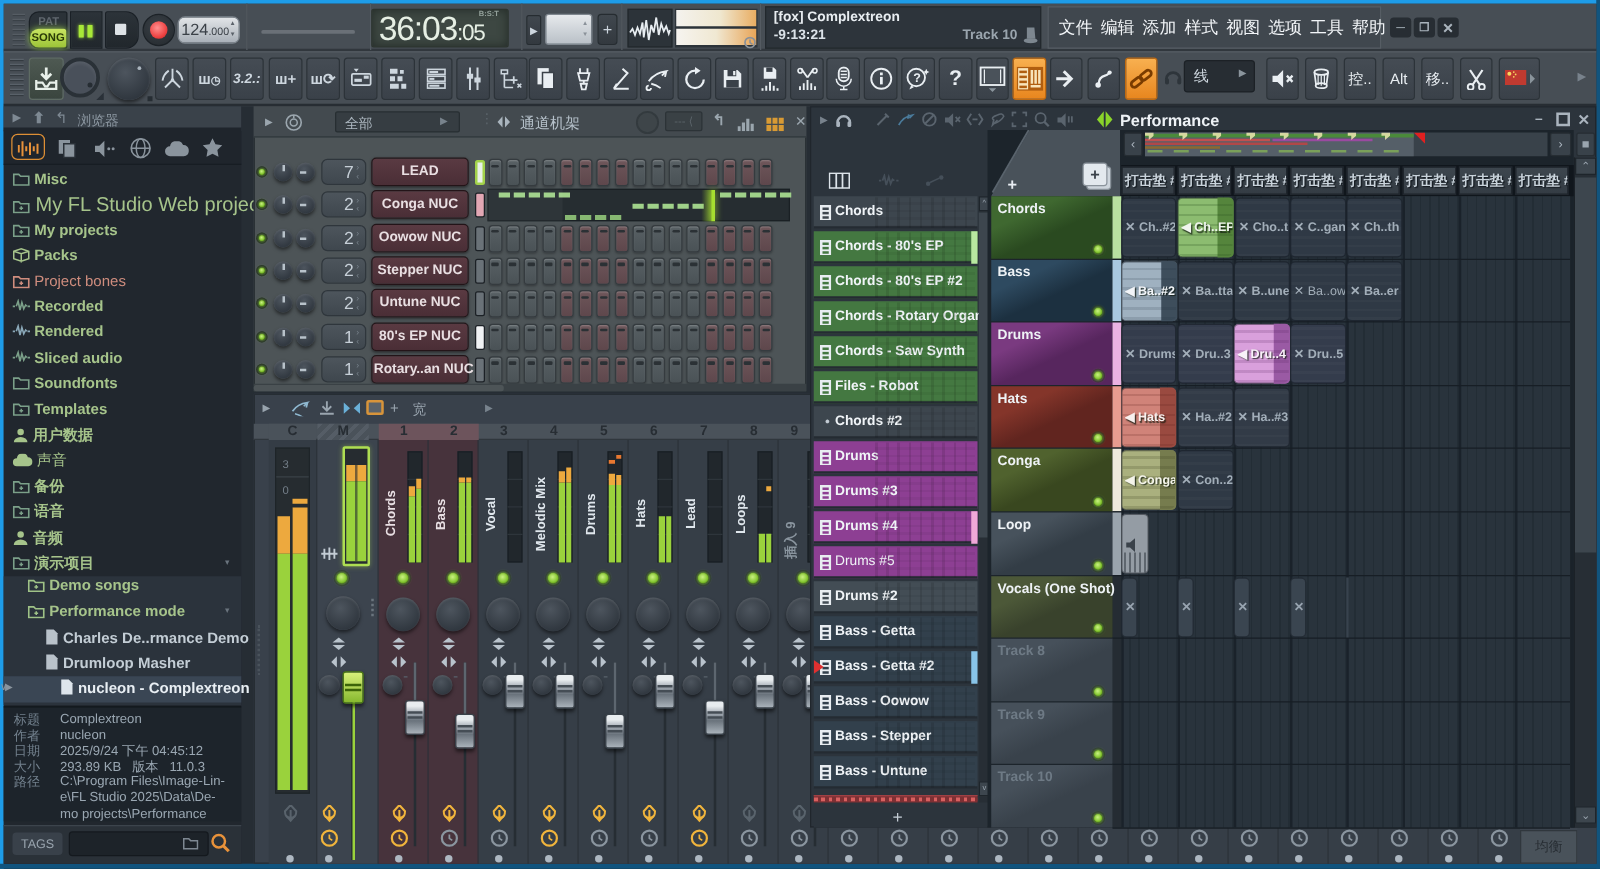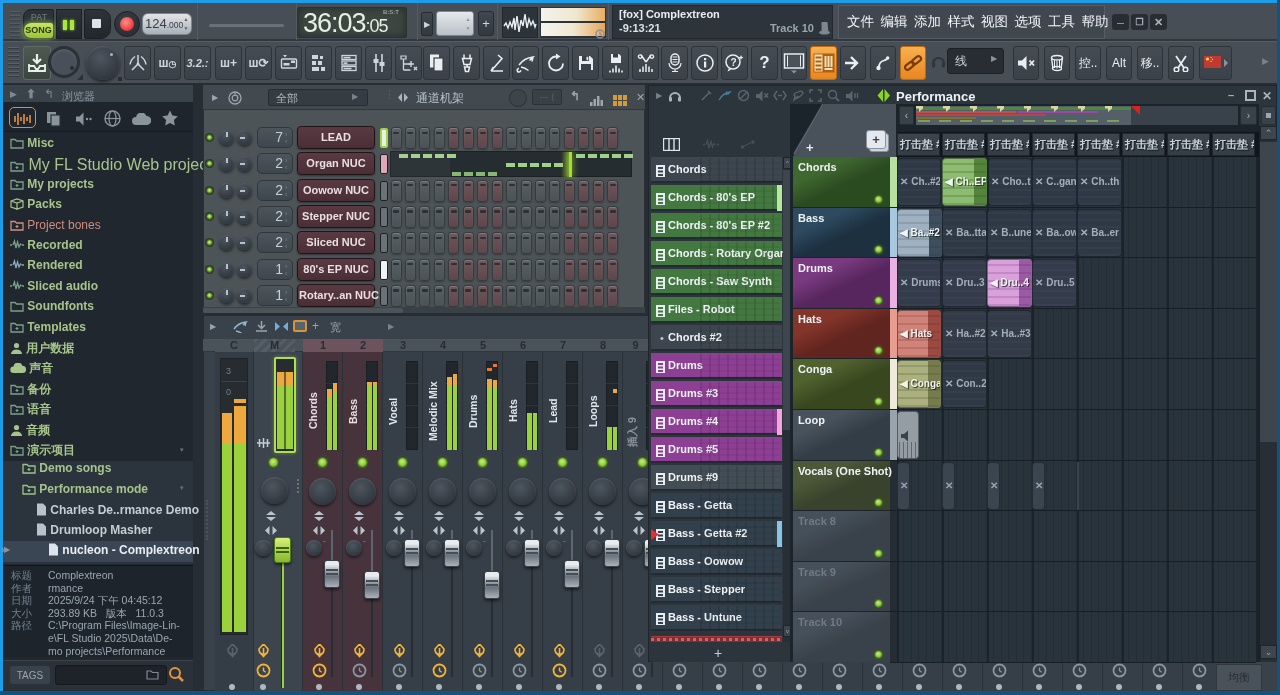--- a/index.html
+++ b/index.html
@@ -420,21 +420,21 @@
       <path d="M1 2.5 h4 l1.5 1.5 h6.5 v7 h-12z" fill="none" stroke="#7ba089" stroke-width="1.3"></path>
     </svg> <span style="vertical-align:1px;">Soundfonts</span></div>
 <div class="a" style="left:10px;top:319.59999999999997px;width:180px;height:18px;color:#a6c48b;font-size:12px;font-weight:bold;white-space:nowrap;"><svg width="14" height="12" viewBox="0 0 14 12" style="vertical-align:-1px;">
       <path d="M1 2.5 h4 l1.5 1.5 h6.5 v7 h-12z" fill="none" stroke="#7ba089" stroke-width="1.3"></path>
       <path d="M7 9v-3 M5.5 7.5h3" stroke="#7ba089" stroke-width="1.2"></path>
     </svg> <span style="vertical-align:1px;">Templates</span></div>
 <div class="a" style="left:10px;top:339.99999999999994px;width:180px;height:18px;color:#a6c48b;font-size:12px;font-weight:bold;white-space:nowrap;"><svg width="13" height="12" viewBox="0 0 13 12" style="vertical-align:-1px;">
       <circle cx="6.5" cy="3.5" r="2.6" fill="#a6c48b"></circle>
       <path d="M1 12 a5.5 4.5 0 0 1 11 0z" fill="#a6c48b"></path>
     </svg> <span style="vertical-align:1px;">用户数据</span></div>
-<div class="a" style="left:10px;top:360.3999999999999px;width:180px;height:18px;color:#a6c48b;font-size:12px;font-weight:bold;white-space:nowrap;"><svg width="16" height="11" viewBox="0 0 16 11" style="vertical-align:-1px;">
+<div class="a" style="left:10px;top:360.3999999999999px;width:180px;height:18px;color:#a6c48b;font-size:12px;font-weight:normal;white-space:nowrap;"><svg width="16" height="11" viewBox="0 0 16 11" style="vertical-align:-1px;">
       <path d="M3.5 10 a3.2 3.2 0 0 1 0-6.4 a4.5 4.5 0 0 1 8.8-.8 a3 3 0 0 1 .4 7.2z" fill="#a6c48b"></path>
     </svg> <span style="vertical-align:1px;">声音</span></div>
 <div class="a" style="left:10px;top:380.7999999999999px;width:180px;height:18px;color:#a6c48b;font-size:12px;font-weight:bold;white-space:nowrap;"><svg width="14" height="12" viewBox="0 0 14 12" style="vertical-align:-1px;">
       <path d="M1 2.5 h4 l1.5 1.5 h6.5 v7 h-12z" fill="none" stroke="#7ba089" stroke-width="1.3"></path>
       <path d="M7 9v-3 M5.5 7.5h3" stroke="#7ba089" stroke-width="1.2"></path>
     </svg> <span style="vertical-align:1px;">备份</span></div>
 <div class="a" style="left:10px;top:401.1999999999999px;width:180px;height:18px;color:#a6c48b;font-size:12px;font-weight:bold;white-space:nowrap;"><svg width="14" height="12" viewBox="0 0 14 12" style="vertical-align:-1px;">
       <path d="M1 2.5 h4 l1.5 1.5 h6.5 v7 h-12z" fill="none" stroke="#7ba089" stroke-width="1.3"></path>
       <path d="M7 9v-3 M5.5 7.5h3" stroke="#7ba089" stroke-width="1.2"></path>
     </svg> <span style="vertical-align:1px;">语音</span></div>
@@ -466,21 +466,21 @@
 <div class="a" style="left:48px;top:543px;width:185px;height:18px;color:#e8eef3;font-size:12px;font-weight:bold;white-space:nowrap;"><svg width="11" height="13" viewBox="0 0 11 13" style="vertical-align:-1px;">
       <path d="M1 0.5 h6 l3 3 v9 h-9z" fill="#dde5ec"></path>
     </svg> <span style="vertical-align:1px;">nucleon - Complextreon</span></div>
 <div class="a" style="left:180px;top:484px;width:8px;height:8px;color:#6a747e;font-size:7px;">▾</div>
 <div class="a" style="left:4px;top:545px;width:8px;height:10px;color:#8a949d;font-size:8px;">▶</div>
 <div class="a" style="left:0px;top:545px;width:8px;height:10px;color:#8a949d;font-size:8px;">∨</div>
 <div class="a" style="left:3px;top:565px;width:190px;height:92px;background:#1d242b;border-top:1px solid #11161b;padding:4px 0 0 8px;"></div>
 <div class="a" style="left:11px;top:569px;width:40px;height:12px;color:#72808d;font-size:10.5px;">标题</div>
 <div class="a" style="left:48px;top:569px;width:142px;height:12px;color:#9aa7b2;font-size:10.5px;white-space:nowrap;">Complextreon</div>
 <div class="a" style="left:11px;top:581.6px;width:40px;height:12px;color:#72808d;font-size:10.5px;">作者</div>
-<div class="a" style="left:48px;top:581.6px;width:142px;height:12px;color:#9aa7b2;font-size:10.5px;white-space:nowrap;">rmance</div>
+<div class="a" style="left:48px;top:581.6px;width:142px;height:12px;color:#9aa7b2;font-size:10.5px;white-space:nowrap;">nucleon</div>
 <div class="a" style="left:11px;top:594.2px;width:40px;height:12px;color:#72808d;font-size:10.5px;">日期</div>
 <div class="a" style="left:48px;top:594.2px;width:142px;height:12px;color:#9aa7b2;font-size:10.5px;white-space:nowrap;">2025/9/24 下午 04:45:12</div>
 <div class="a" style="left:11px;top:606.8000000000001px;width:40px;height:12px;color:#72808d;font-size:10.5px;">大小</div>
 <div class="a" style="left:48px;top:606.8000000000001px;width:142px;height:12px;color:#9aa7b2;font-size:10.5px;white-space:nowrap;">293.89 KB&nbsp;&nbsp;&nbsp;版本&nbsp;&nbsp;&nbsp;11.0.3</div>
 <div class="a" style="left:11px;top:619.4000000000001px;width:40px;height:12px;color:#72808d;font-size:10.5px;">路径</div>
 <div class="a" style="left:48px;top:619.4000000000001px;width:142px;height:12px;color:#9aa7b2;font-size:10.5px;white-space:nowrap;">C:\Program Files\Image-Lin-</div>
 <div class="a" style="left:11px;top:632.0000000000001px;width:40px;height:12px;color:#72808d;font-size:10.5px;"></div>
 <div class="a" style="left:48px;top:632.0000000000001px;width:142px;height:12px;color:#9aa7b2;font-size:10.5px;white-space:nowrap;">e\FL Studio 2025\Data\De-</div>
 <div class="a" style="left:11px;top:644.6000000000001px;width:40px;height:12px;color:#72808d;font-size:10.5px;"></div>
 <div class="a" style="left:48px;top:644.6000000000001px;width:142px;height:12px;color:#9aa7b2;font-size:10.5px;white-space:nowrap;">mo projects\Performance</div>
@@ -586,21 +586,21 @@
 <div class="knob a" style="left:219px;top:156.3px;width:15px;height:15px;">
     <div class="a" style="left:6.5px;top:2px;width:2px;height:5px;background:#b8c2ca;"></div>
   </div>
 <div class="knob a" style="left:237px;top:156.3px;width:15px;height:15px;">
     <div class="a" style="left:3px;top:7px;width:5px;height:2px;background:#b8c2ca;"></div>
   </div>
 <div class="a" style="left:257px;top:153.3px;width:36px;height:21px;background:linear-gradient(#4d555c,#3f474e);border:1px solid #2f363c;border-radius:5px;"></div>
 <div class="a" style="left:259px;top:155.3px;width:24px;height:16px;color:#c6cfd7;font-size:14px;text-align:right;">2</div>
 <div class="a" style="left:285px;top:157.3px;width:6px;height:14px;color:#78828b;font-size:7px;line-height:7px;">›<br>‹</div>
 <div class="a" style="left:297px;top:152.3px;width:78px;height:23px;background:linear-gradient(#5a3a42,#4a2e36);border:1px solid #231418;border-radius:4px;box-shadow:0 1px 2px rgba(0,0,0,.4);"></div>
-<div class="a" style="left:299px;top:157.3px;width:74px;height:13px;color:#e9dfe2;font-size:11px;font-weight:bold;text-align:center;white-space:nowrap;">Organ NUC</div>
+<div class="a" style="left:299px;top:157.3px;width:74px;height:13px;color:#e9dfe2;font-size:11px;font-weight:bold;text-align:center;white-space:nowrap;">Conga NUC</div>
 <div class="a" style="left:380px;top:154.3px;width:8px;height:20px;background:#e2a7b4;border:1px solid #1c2126;border-radius:2px;"></div>
 <div class="a" style="left:390px;top:151.3px;width:242px;height:26px;background:#262d31;border:1px solid #1a2024;"></div>
 <div class="a" style="left:399px;top:154.3px;width:9px;height:4px;background:#9fd189;"></div>
 <div class="a" style="left:411px;top:154.3px;width:9px;height:4px;background:#9fd189;"></div>
 <div class="a" style="left:423px;top:154.3px;width:9px;height:4px;background:#9fd189;"></div>
 <div class="a" style="left:435px;top:154.3px;width:9px;height:4px;background:#9fd189;"></div>
 <div class="a" style="left:447px;top:154.3px;width:9px;height:4px;background:#9fd189;"></div>
 <div class="a" style="left:390px;top:151.3px;width:60px;height:26px;background:rgba(255,255,255,0.04);"></div>
 <div class="a" style="left:452px;top:172.3px;width:9px;height:4px;background:#87b872;"></div>
 <div class="a" style="left:464px;top:172.3px;width:9px;height:4px;background:#87b872;"></div>
@@ -715,21 +715,21 @@
 <div class="knob a" style="left:219px;top:235.20000000000005px;width:15px;height:15px;">
     <div class="a" style="left:6.5px;top:2px;width:2px;height:5px;background:#b8c2ca;"></div>
   </div>
 <div class="knob a" style="left:237px;top:235.20000000000005px;width:15px;height:15px;">
     <div class="a" style="left:3px;top:7px;width:5px;height:2px;background:#b8c2ca;"></div>
   </div>
 <div class="a" style="left:257px;top:232.20000000000005px;width:36px;height:21px;background:linear-gradient(#4d555c,#3f474e);border:1px solid #2f363c;border-radius:5px;"></div>
 <div class="a" style="left:259px;top:234.20000000000005px;width:24px;height:16px;color:#c6cfd7;font-size:14px;text-align:right;">2</div>
 <div class="a" style="left:285px;top:236.20000000000005px;width:6px;height:14px;color:#78828b;font-size:7px;line-height:7px;">›<br>‹</div>
 <div class="a" style="left:297px;top:231.20000000000005px;width:78px;height:23px;background:linear-gradient(#5a3a42,#4a2e36);border:1px solid #231418;border-radius:4px;box-shadow:0 1px 2px rgba(0,0,0,.4);"></div>
-<div class="a" style="left:299px;top:236.20000000000005px;width:74px;height:13px;color:#e9dfe2;font-size:11px;font-weight:bold;text-align:center;white-space:nowrap;">Sliced NUC</div>
+<div class="a" style="left:299px;top:236.20000000000005px;width:74px;height:13px;color:#e9dfe2;font-size:11px;font-weight:bold;text-align:center;white-space:nowrap;">Untune NUC</div>
 <div class="a" style="left:380px;top:233.20000000000005px;width:8px;height:20px;background:#6a7278;border:1px solid #1c2126;border-radius:2px;"></div>
 <div class="a" style="left:390.5px;top:232.20000000000005px;width:11px;height:22px;background:linear-gradient(#586064,#4a5256);border-radius:3px;border:1px solid #353b3f;box-shadow:inset 0 1px 1px rgba(255,255,255,.2),0 1px 2px rgba(0,0,0,.3);"></div>
 <div class="a" style="left:393.0px;top:236.70000000000005px;width:6px;height:2.4px;background:#2b3135;border-radius:1px;"></div>
 <div class="a" style="left:404.95px;top:232.20000000000005px;width:11px;height:22px;background:linear-gradient(#586064,#4a5256);border-radius:3px;border:1px solid #353b3f;box-shadow:inset 0 1px 1px rgba(255,255,255,.2),0 1px 2px rgba(0,0,0,.3);"></div>
 <div class="a" style="left:407.45px;top:236.70000000000005px;width:6px;height:2.4px;background:#2b3135;border-radius:1px;"></div>
 <div class="a" style="left:419.4px;top:232.20000000000005px;width:11px;height:22px;background:linear-gradient(#586064,#4a5256);border-radius:3px;border:1px solid #353b3f;box-shadow:inset 0 1px 1px rgba(255,255,255,.2),0 1px 2px rgba(0,0,0,.3);"></div>
 <div class="a" style="left:421.9px;top:236.70000000000005px;width:6px;height:2.4px;background:#2b3135;border-radius:1px;"></div>
 <div class="a" style="left:433.85px;top:232.20000000000005px;width:11px;height:22px;background:linear-gradient(#586064,#4a5256);border-radius:3px;border:1px solid #353b3f;box-shadow:inset 0 1px 1px rgba(255,255,255,.2),0 1px 2px rgba(0,0,0,.3);"></div>
 <div class="a" style="left:436.35px;top:236.70000000000005px;width:6px;height:2.4px;background:#2b3135;border-radius:1px;"></div>
 <div class="a" style="left:448.3px;top:232.20000000000005px;width:11px;height:22px;background:linear-gradient(#6e565a,#5e474c);border-radius:3px;border:1px solid #353b3f;box-shadow:inset 0 1px 1px rgba(255,255,255,.2),0 1px 2px rgba(0,0,0,.3);"></div>
@@ -1481,30 +1481,30 @@
 <div class="a" style="left:668px;top:415px;width:114px;height:14px;color:#f0f4f7;font-size:11px;font-weight:bold;white-space:nowrap;">Drums #4</div>
 <div class="a" style="left:700px;top:410px;width:80px;height:24px;background:repeating-linear-gradient(90deg,rgba(0,0,0,.14) 0 2px,rgba(0,0,0,0) 2px 9px),repeating-linear-gradient(0deg,rgba(0,0,0,.07) 0 2px,rgba(0,0,0,0) 2px 6px);opacity:.7;"></div>
 <div class="a" style="left:777px;top:409px;width:5px;height:26px;background:#f0a8d8;"></div>
 <div class="a" style="left:651px;top:437px;width:131px;height:26px;background:#8d3f93;border-bottom:2px solid #242b32;"></div>
 <div class="a" style="left:656px;top:443px;width:10px;height:13px;"><svg width="9" height="12">
       <rect x="0" y="0" width="9" height="12" fill="#e8edf1"></rect>
       <rect x="2" y="2" width="5" height="2" fill="#8d3f93"></rect>
       <rect x="2" y="5.5" width="5" height="2" fill="#8d3f93"></rect>
       <rect x="2" y="9" width="5" height="2" fill="#8d3f93"></rect>
     </svg></div>
-<div class="a" style="left:668px;top:443px;width:114px;height:14px;color:#f0f4f7;font-size:11px;font-weight:bold;white-space:nowrap;">Drums #5</div>
+<div class="a" style="left:668px;top:443px;width:114px;height:14px;color:#f0f4f7;font-size:11px;font-weight:normal;white-space:nowrap;">Drums #5</div>
 <div class="a" style="left:700px;top:438px;width:80px;height:24px;background:repeating-linear-gradient(90deg,rgba(0,0,0,.14) 0 2px,rgba(0,0,0,0) 2px 9px),repeating-linear-gradient(0deg,rgba(0,0,0,.07) 0 2px,rgba(0,0,0,0) 2px 6px);opacity:.7;"></div>
 <div class="a" style="left:651px;top:465px;width:131px;height:26px;background:#434d55;border-bottom:2px solid #242b32;"></div>
 <div class="a" style="left:656px;top:471px;width:10px;height:13px;"><svg width="9" height="12">
       <rect x="0" y="0" width="9" height="12" fill="#e8edf1"></rect>
       <rect x="2" y="2" width="5" height="2" fill="#434d55"></rect>
       <rect x="2" y="5.5" width="5" height="2" fill="#434d55"></rect>
       <rect x="2" y="9" width="5" height="2" fill="#434d55"></rect>
     </svg></div>
-<div class="a" style="left:668px;top:471px;width:114px;height:14px;color:#f0f4f7;font-size:11px;font-weight:bold;white-space:nowrap;">Drums #9</div>
+<div class="a" style="left:668px;top:471px;width:114px;height:14px;color:#f0f4f7;font-size:11px;font-weight:bold;white-space:nowrap;">Drums #2</div>
 <div class="a" style="left:700px;top:466px;width:80px;height:24px;background:repeating-linear-gradient(90deg,rgba(0,0,0,.14) 0 2px,rgba(0,0,0,0) 2px 9px),repeating-linear-gradient(0deg,rgba(0,0,0,.07) 0 2px,rgba(0,0,0,0) 2px 6px);opacity:.7;"></div>
 <div class="a" style="left:651px;top:493px;width:131px;height:26px;background:#32404c;border-bottom:2px solid #242b32;"></div>
 <div class="a" style="left:656px;top:499px;width:10px;height:13px;"><svg width="9" height="12">
       <rect x="0" y="0" width="9" height="12" fill="#e8edf1"></rect>
       <rect x="2" y="2" width="5" height="2" fill="#32404c"></rect>
       <rect x="2" y="5.5" width="5" height="2" fill="#32404c"></rect>
       <rect x="2" y="9" width="5" height="2" fill="#32404c"></rect>
     </svg></div>
 <div class="a" style="left:668px;top:499px;width:114px;height:14px;color:#f0f4f7;font-size:11px;font-weight:bold;white-space:nowrap;">Bass - Getta</div>
 <div class="a" style="left:700px;top:494px;width:80px;height:24px;background:repeating-linear-gradient(90deg,rgba(0,0,0,.14) 0 2px,rgba(0,0,0,0) 2px 9px),repeating-linear-gradient(0deg,rgba(0,0,0,.07) 0 2px,rgba(0,0,0,0) 2px 6px);opacity:.7;"></div>
@@ -1700,21 +1700,21 @@
 <div class="a" style="left:898px;top:210px;width:43px;height:46px;background:repeating-linear-gradient(0deg,rgba(30,45,60,.15) 0 2px,rgba(0,0,0,0) 2px 8px);border-radius:4px;"></div>
 <div class="a" style="left:900px;top:227.0px;width:41px;height:12px;color:#f2f5f8;font-size:10px;font-weight:bold;white-space:nowrap;overflow:hidden;text-shadow:1px 1px 1px rgba(10,20,10,.8);">◀ Ba..#2</div>
 <div class="a" style="left:942px;top:209px;width:45px;height:48px;background:#2f3945;border-radius:4px;border:1px solid rgba(10,16,22,.45);"></div>
 <div class="a" style="left:943px;top:210px;width:43px;height:46px;background:repeating-linear-gradient(0deg,rgba(255,255,255,.025) 0 2px,rgba(0,0,0,0) 2px 7px);border-radius:4px;"></div>
 <div class="a" style="left:945px;top:227.0px;width:41px;height:12px;color:#a2aeb9;font-size:10px;font-weight:bold;white-space:nowrap;overflow:hidden;">✕ Ba..tta</div>
 <div class="a" style="left:987px;top:209px;width:45px;height:48px;background:#2f3945;border-radius:4px;border:1px solid rgba(10,16,22,.45);"></div>
 <div class="a" style="left:988px;top:210px;width:43px;height:46px;background:repeating-linear-gradient(0deg,rgba(255,255,255,.025) 0 2px,rgba(0,0,0,0) 2px 7px);border-radius:4px;"></div>
 <div class="a" style="left:990px;top:227.0px;width:41px;height:12px;color:#a2aeb9;font-size:10px;font-weight:bold;white-space:nowrap;overflow:hidden;">✕ B..une</div>
 <div class="a" style="left:1032px;top:209px;width:45px;height:48px;background:#2f3945;border-radius:4px;border:1px solid rgba(10,16,22,.45);"></div>
 <div class="a" style="left:1033px;top:210px;width:43px;height:46px;background:repeating-linear-gradient(0deg,rgba(255,255,255,.025) 0 2px,rgba(0,0,0,0) 2px 7px);border-radius:4px;"></div>
-<div class="a" style="left:1035px;top:227.0px;width:41px;height:12px;color:#a2aeb9;font-size:10px;font-weight:bold;white-space:nowrap;overflow:hidden;">✕ Ba..ow</div>
+<div class="a" style="left:1035px;top:227.0px;width:41px;height:12px;color:#a2aeb9;font-size:10px;font-weight:normal;white-space:nowrap;overflow:hidden;">✕ Ba..ow</div>
 <div class="a" style="left:1077px;top:209px;width:45px;height:48px;background:#2f3945;border-radius:4px;border:1px solid rgba(10,16,22,.45);"></div>
 <div class="a" style="left:1078px;top:210px;width:43px;height:46px;background:repeating-linear-gradient(0deg,rgba(255,255,255,.025) 0 2px,rgba(0,0,0,0) 2px 7px);border-radius:4px;"></div>
 <div class="a" style="left:1080px;top:227.0px;width:41px;height:12px;color:#a2aeb9;font-size:10px;font-weight:bold;white-space:nowrap;overflow:hidden;">✕ Ba..er</div>
 <div class="a" style="left:897px;top:259px;width:44px;height:48px;background:#343c4c;border-radius:4px;border:1px solid rgba(10,16,22,.45);"></div>
 <div class="a" style="left:898px;top:260px;width:42px;height:46px;background:repeating-linear-gradient(0deg,rgba(255,255,255,.025) 0 2px,rgba(0,0,0,0) 2px 7px);border-radius:4px;"></div>
 <div class="a" style="left:900px;top:277.0px;width:40px;height:12px;color:#a2aeb9;font-size:10px;font-weight:bold;white-space:nowrap;overflow:hidden;">✕ Drums</div>
 <div class="a" style="left:942px;top:259px;width:45px;height:48px;background:#343c4c;border-radius:4px;border:1px solid rgba(10,16,22,.45);"></div>
 <div class="a" style="left:943px;top:260px;width:43px;height:46px;background:repeating-linear-gradient(0deg,rgba(255,255,255,.025) 0 2px,rgba(0,0,0,0) 2px 7px);border-radius:4px;"></div>
 <div class="a" style="left:945px;top:277.0px;width:41px;height:12px;color:#a2aeb9;font-size:10px;font-weight:bold;white-space:nowrap;overflow:hidden;">✕ Dru..3</div>
 <div class="a" style="left:987px;top:259px;width:45px;height:48px;background:#d9a0dc;border-radius:4px;border:1px solid rgba(10,16,22,.45);"></div>

